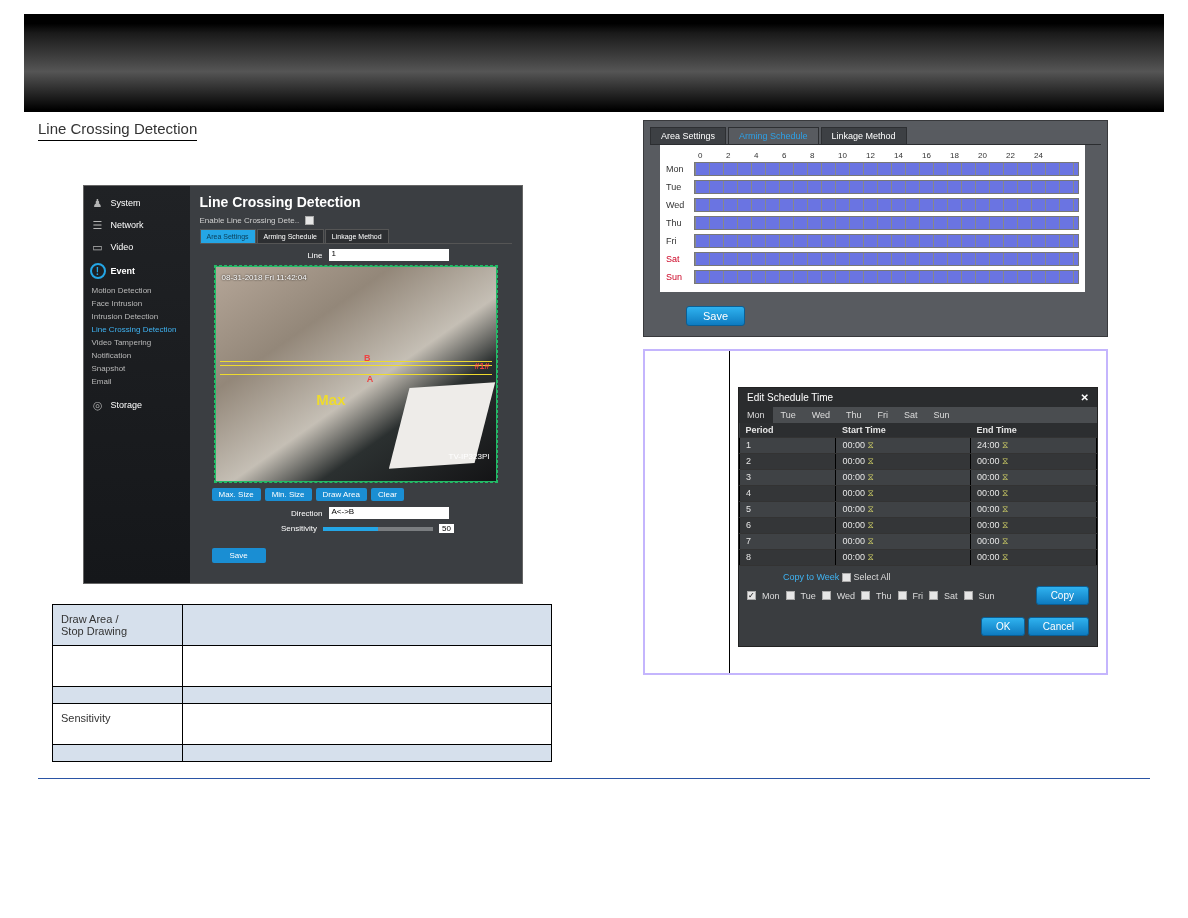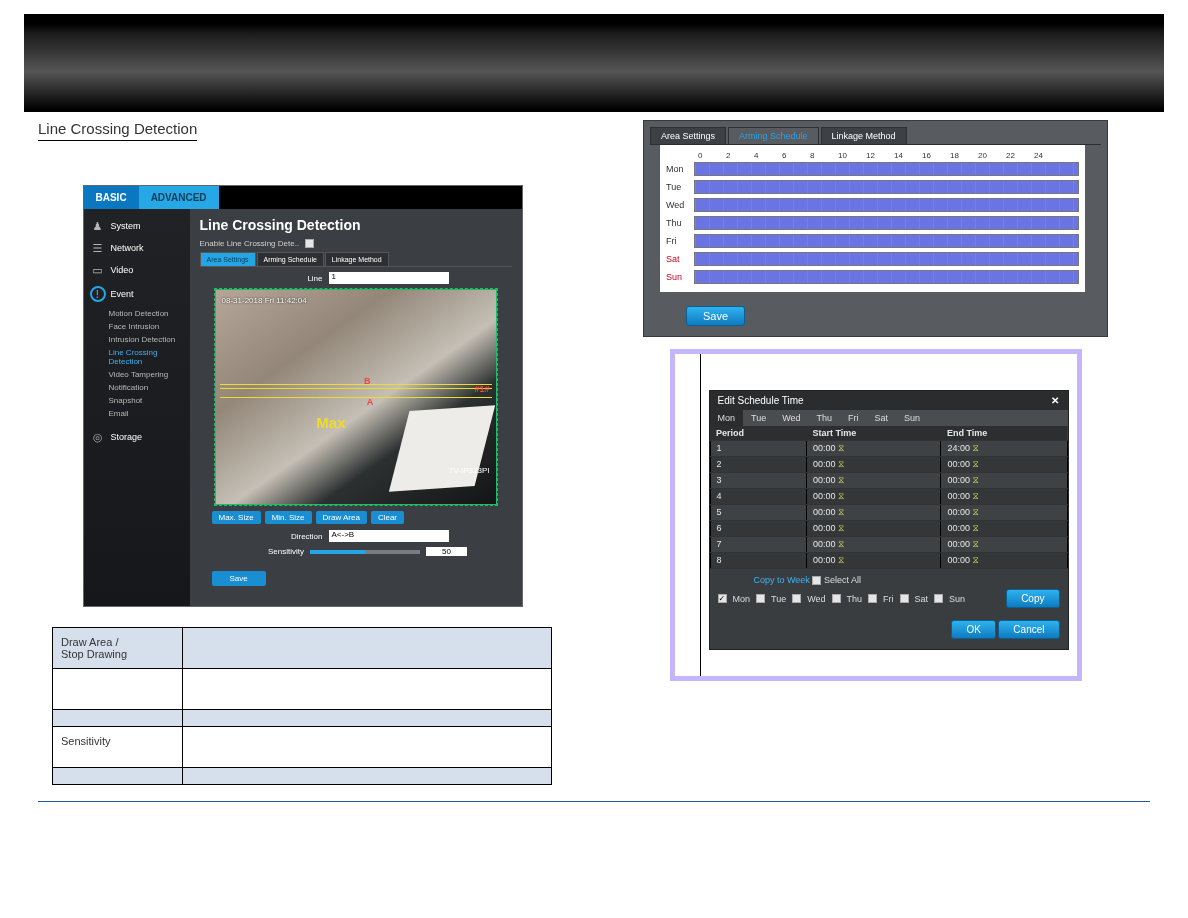--- a/index.html
+++ b/index.html
@@ -75,21 +75,21 @@
   }
   .side-active-circle {
     width: 16px; height: 16px;
     border: 2px solid #24a6e6;
     border-radius: 50%;
     font-size: 10px;
     color: #24a6e6;
     display: flex; align-items: center; justify-content: center;
     font-weight: bold;
   }
-  .sub-list { padding: 0 0 6px 25px; }
+  .sub-list { padding: 0 0 6px 8px; }
   .sub-item { font-size: 8px; padding: 2px 0; color: #b8b8b8; }
   .sub-item.active { color: #3fb3f2; }
   .cam-main {
     flex: 1;
     background: #3b3e42;
     padding: 8px 10px 10px 10px;
   }
   .cam-title { font-size: 14px; font-weight: bold; color: #fff; margin-bottom: 6px; }
   .cam-enable { font-size: 8px; color: #d0d0d0; margin-bottom: 4px; display:flex; align-items:center; gap:6px; }
   .cam-subtabs { display: flex; border-bottom: 1px solid #555; }
@@ -111,39 +111,39 @@
   .yellow-line {
     position: absolute; left: 4px; right: 4px; top: 46%;
     height: 0; border-top: 1px solid #eedb2e;
   }
   .yellow-box-top { position: absolute; top: 44%; left:4px; right:4px; border-top:1px solid #eedb2e; }
   .yellow-box-bot { position: absolute; top: 50%; left:4px; right:4px; border-top:1px solid #eedb2e; }
   .mark-a { position: absolute; top: 50%; left: 54%; color: #e44; font-size: 9px; font-weight: bold; }
   .mark-b { position: absolute; top: 40%; left: 53%; color: #e44; font-size: 9px; font-weight: bold; }
   .mark-hash { position: absolute; top: 44%; right: 6px; color: #e44; font-size: 9px; font-weight: bold; }
   .mark-max { position: absolute; top: 58%; left: 36%; color: #eedb2e; font-size: 15px; font-weight: bold; }
-  .model { position: absolute; bottom: 29px; right: 6px; font-size: 8px; color: #fff; }
+  .model { position: absolute; bottom: 20px; right: 6px; font-size: 8px; color: #fff; }
   .poly-white {
     position: absolute; top: 55%; right: 4%;
     width: 30%; height: 38%;
     background: #eeece9;
     transform: skewX(-18deg) rotate(-4deg);
   }
   .btn-blue-sm {
     background: #1a8ed3; color: #fff;
     font-size: 8px; padding: 2px 7px; border: none;
     border-radius: 2px;
   }
   .btn-row { display: flex; gap: 4px; margin: 6px 0 6px 12px; }
   .slider-track {
     width: 110px; height: 4px; background: #7a7d80; position: relative;
   }
   .slider-fill { position: absolute; left:0; top:0; height:100%; width:50%; background:#24a6e6; }
   .slider-val {
-    font-size: 8px; background: #fff; color: #000; padding: 0 16px;
+    font-size: 8px; background: #fff; color: #000; padding: 0 3px;
   }
   .save-row { padding: 10px 0 10px 12px; }
 
   
   .info-table {
     width: 500px;
     border-collapse: collapse;
     margin: 20px 0 0 14px;
     font-size: 11px;
   }
@@ -200,25 +200,25 @@
       repeating-linear-gradient(to right, #888, #888 1px, transparent 1px, transparent 14px),
       #6a74e2;
     border: 1px solid #777;
   }
   .save-standalone {
     margin: 14px 0 0 36px;
   }
 
   
   .edit-table-outer {
-    width: 412px;
+    width: 465px;
     border-collapse: collapse;
     margin: 6px auto 0 auto;
     font-size: 11px;
-    border: 5px solid #c4b5fd;
+    border: 2px solid #c4b5fd;
   }
   .edit-table-outer td { border: 1px solid #000; padding: 6px 8px; vertical-align: top; }
   .edit-table-outer td.lhs { width: 86px; background: #fff; }
 
   
   .dark-dialog {
     width: 360px;
     margin: 2px auto;
     background: #3a3d40;
     border: 1px solid #222;
@@ -267,41 +267,37 @@
 <div class="page">
   <div class="top-banner"></div>
 
   <div class="content">
 
     <div class="col-left">
       <div class="section-underline">Line Crossing Detection</div>
 
       
       <div class="cam-shell">
-        <div class="cam-tabs">
-          <div class="cam-tab basic">BASIC</div>
-          <div class="cam-tab advanced">ADVANCED</div>
-        </div>
         <div class="cam-body">
           <div class="cam-sidebar">
             <div class="side-item">
               <span class="side-icon">♟</span>
               <span>System</span>
             </div>
             <div class="side-item">
               <span class="side-icon">☰</span>
               <span>Network</span>
             </div>
             <div class="side-item">
               <span class="side-icon">▭</span>
               <span>Video</span>
             </div>
             <div class="side-item">
               <span class="side-active-circle">!</span>
-              <span style="font-weight:normal;">Event</span>
+              <span style="font-weight:bold;">Event</span>
             </div>
             <div class="sub-list">
               <div class="sub-item">Motion Detection</div>
               <div class="sub-item">Face Intrusion</div>
               <div class="sub-item">Intrusion Detection</div>
               <div class="sub-item active">Line Crossing Detection</div>
               <div class="sub-item">Video Tampering</div>
               <div class="sub-item">Notification</div>
               <div class="sub-item">Snapshot</div>
               <div class="sub-item">Email</div>

